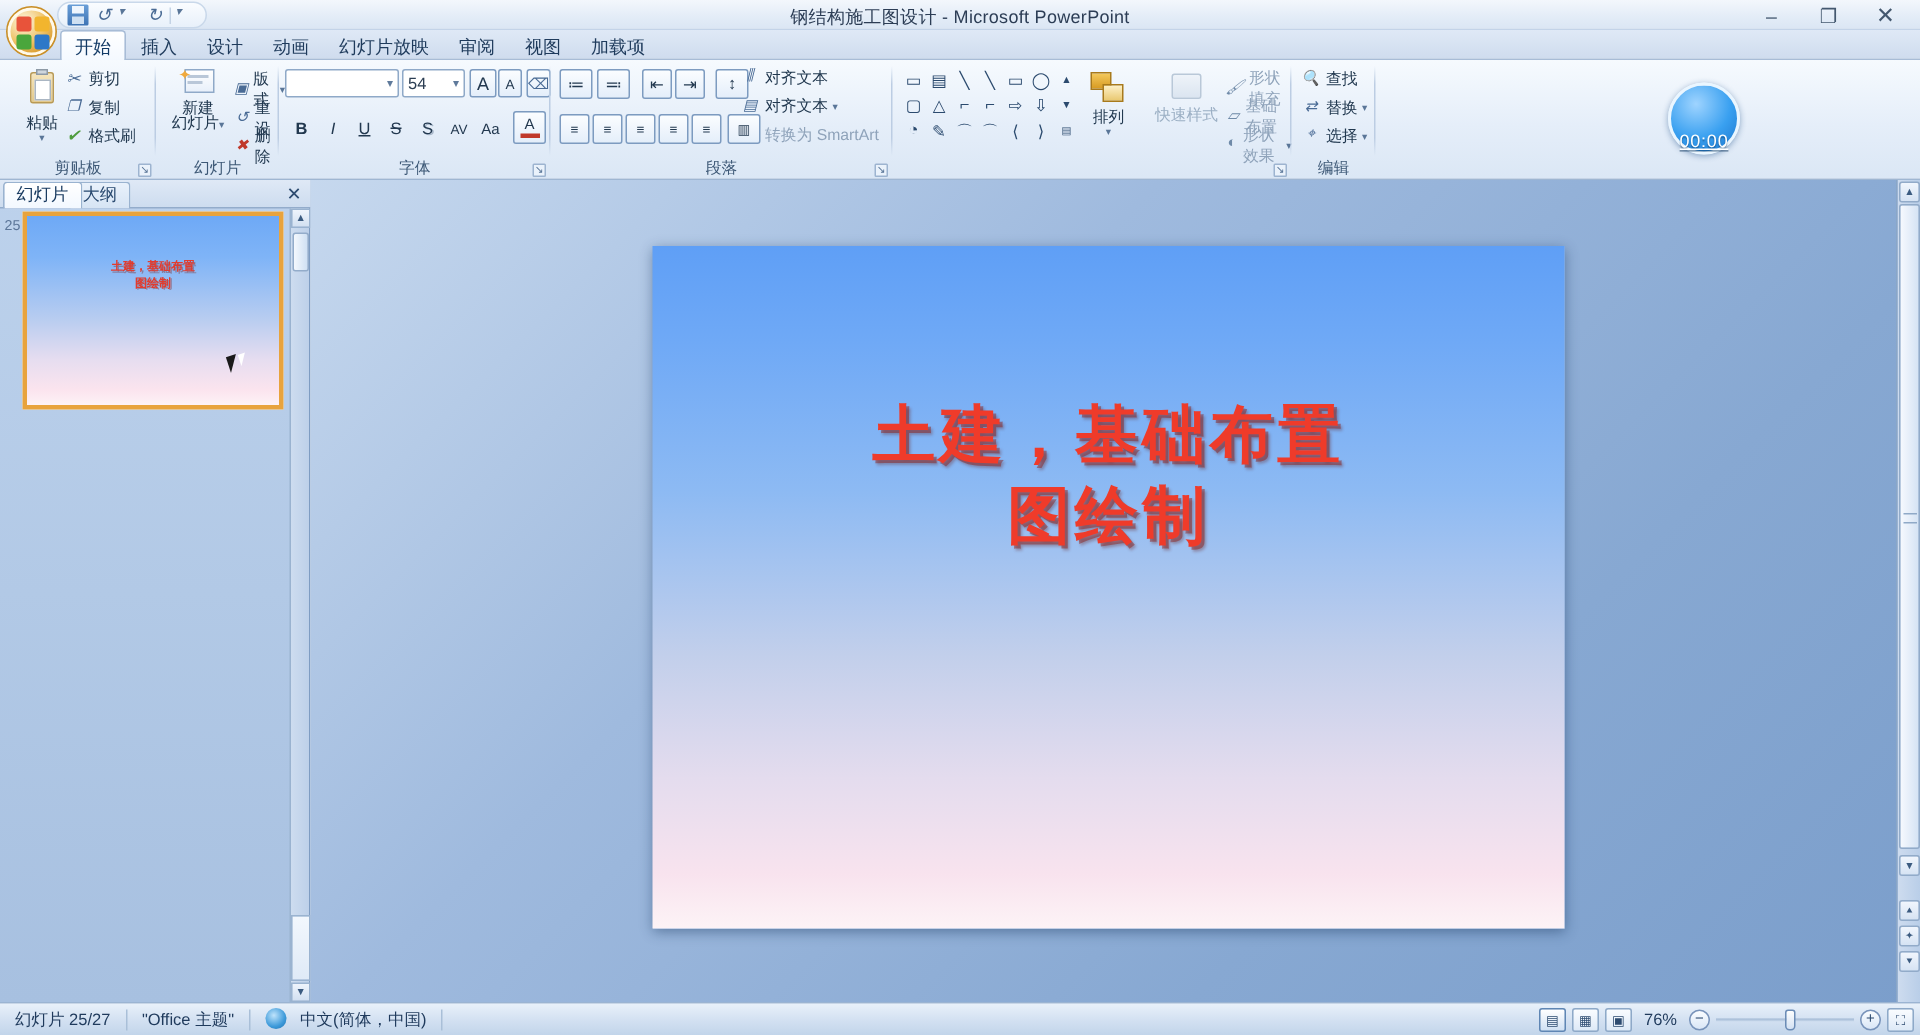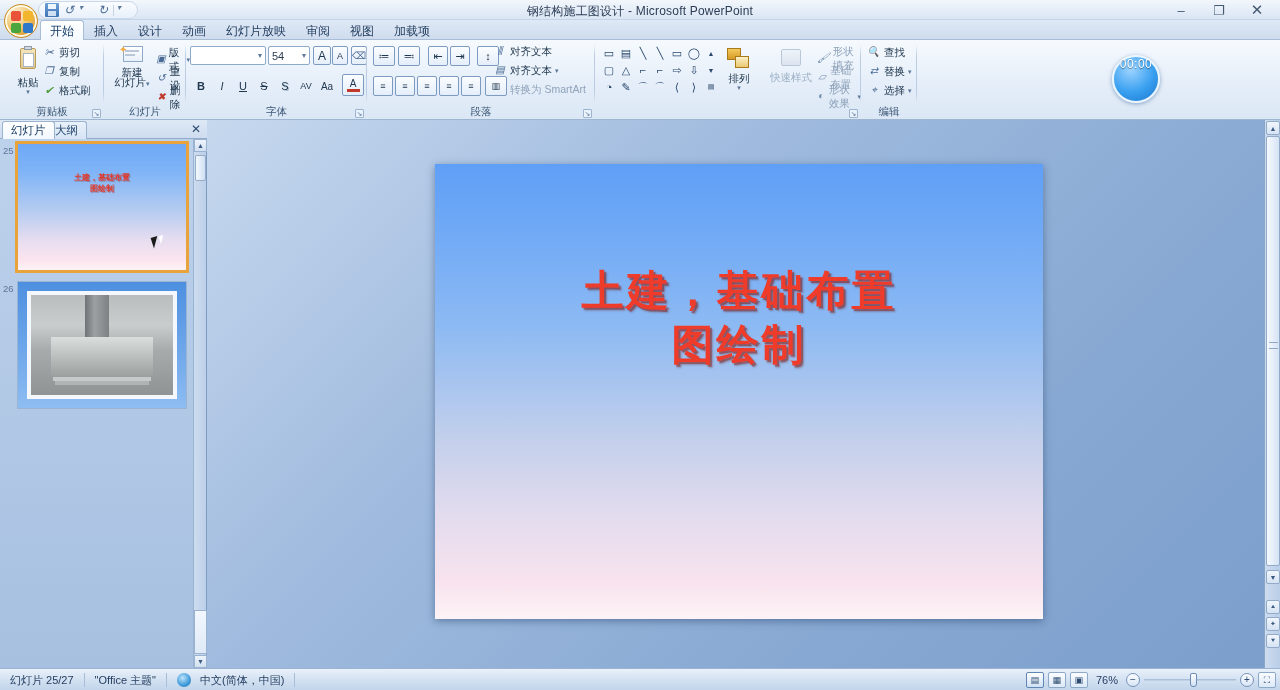--- a/index.html
+++ b/index.html
@@ -109,24 +109,25 @@
               grid-auto-rows:16px; gap:1px; }
   .shapecell{ width:16px; height:16px; display:flex; align-items:center; justify-content:center;
               font-size:11px; color:#2b4a6e; }
 
   
   .timer{
     position:absolute; left:1112px; top:55px; width:48px; height:48px; border-radius:50%;
     background:radial-gradient(circle at 38% 28%,#9fd4ff,#39a0f0 55%,#1a74cc 100%);
     border:2px solid #eaf6ff;
     box-shadow:0 1px 4px rgba(20,70,130,.45);
-    display:flex; align-items:flex-start; justify-content:center;
+    display:flex; align-items:flex-end; justify-content:center;
     color:#fff; font-size:12px; letter-spacing:.5px;
     text-shadow:0 1px 1px rgba(10,50,90,.6);
     z-index:7;
+    text-decoration:underline;
   }
 
   
   .leftpane{
     position:absolute; left:0; top:120px; width:207px; height:548px;
     background:linear-gradient(#bdd2ec,#a7c0e0);
     border-right:1px solid #7e9cc2;
   }
   .pane-tabs{
     position:absolute; left:0; top:0; width:207px; height:19px;
@@ -570,30 +571,20 @@
         <div class="thumb sel">
           <div class="thumb-slide grad-slide">
             <div class="thumb-title">
               <div>土建，基础布置</div>
               <div>图绘制</div>
             </div>
           </div>
         </div>
       </div>
 
-      <div class="thumb-row" style="margin-top:8px;">
-        <div class="thumb-num">26</div>
-        <div class="thumb">
-          <div class="thumb-slide photo-thumb">
-            <div class="photo-inner">
-                <div class="ph-a"></div>
-              </div>
-          </div>
-        </div>
-      </div>
 
     </div>
 
     <div class="pane-scroll">
       <div class="ps-up">▲</div>
       <div class="ps-thumb"></div>
       <div class="ps-box"></div>
       <div class="ps-dn">▼</div>
     </div>
   </div>

